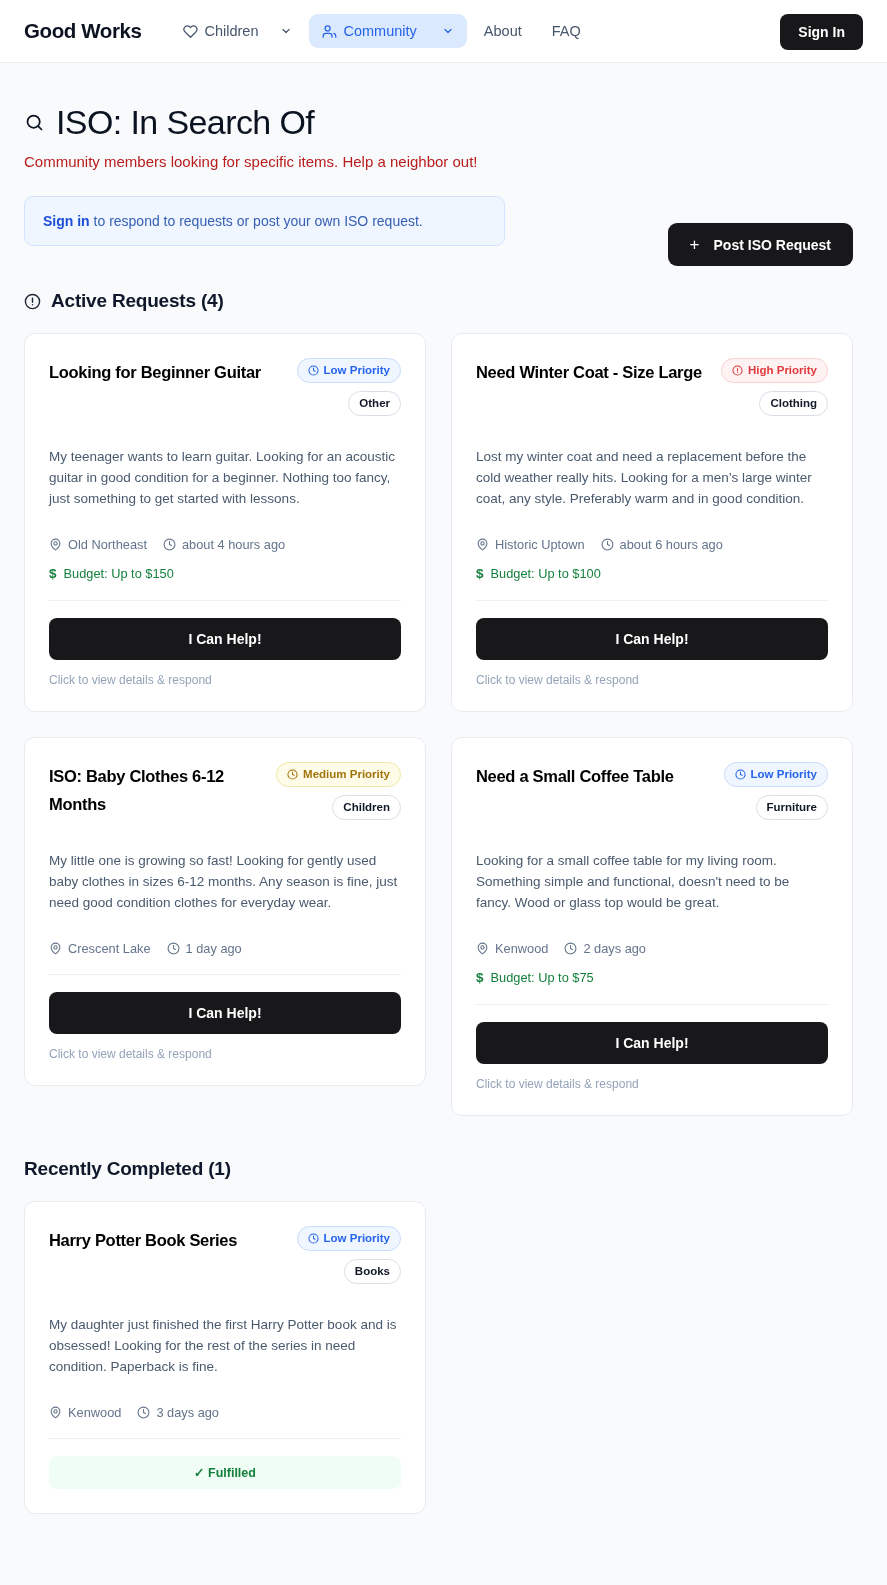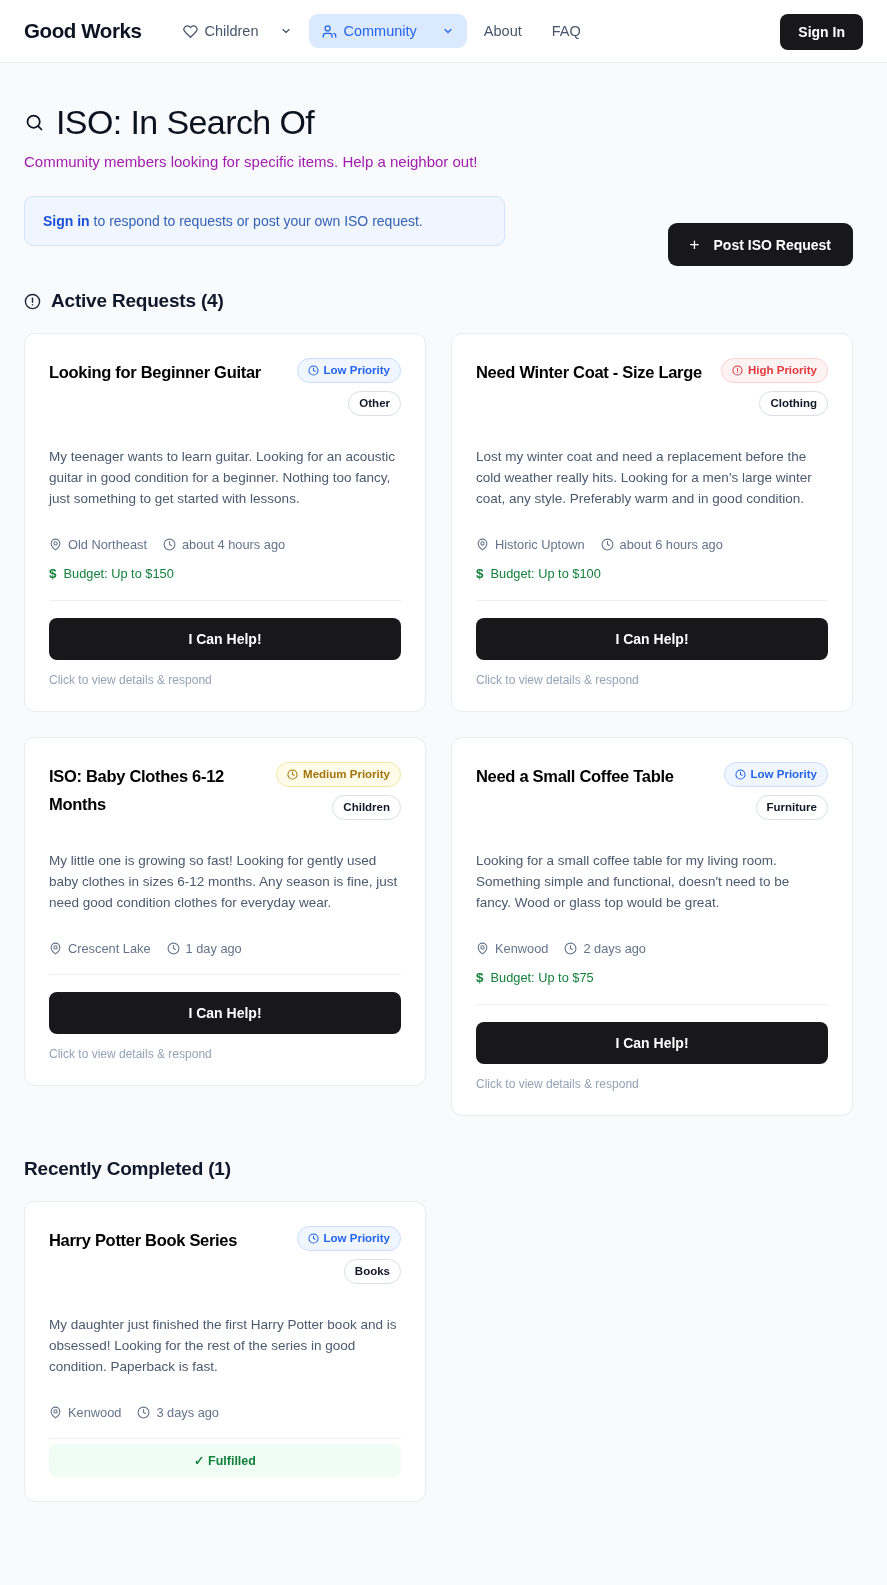--- a/index.html
+++ b/index.html
@@ -68,21 +68,21 @@
   .page-title-row { display: flex; align-items: center; gap: 11px; }
   .page-title {
     font-size: 34px;
     font-weight: 400;
     letter-spacing: -0.6px;
     color: #0b1220;
   }
   .page-sub {
     margin-top: 11px;
     font-size: 15px;
-    color: #a21caf;
+    color: #b91c1c;
   }
 
   .post-btn {
     position: absolute;
     right: 34px;
     top: 160px;
     background: #18181b;
     color: #fff;
     border: none;
     border-radius: 9px;
@@ -211,21 +211,21 @@
     font-family: "Liberation Sans", sans-serif;
   }
   .help-hint {
     margin-top: 13px;
     text-align: left;
     font-size: 12px;
     color: #94a3b8;
   }
 
   .fulfilled {
-    margin-top: 5px;
+    margin-top: 17px;
     width: 100%;
     background: #f0fdf4;
     border-radius: 8px;
     padding: 9px 0;
     text-align: center;
     font-size: 12.5px;
     font-weight: 700;
     color: #15803d;
   }
 
@@ -538,21 +538,21 @@
               <svg width="11" height="11" viewBox="0 0 24 24" fill="none" stroke="#2563eb" stroke-width="2.2" stroke-linecap="round" stroke-linejoin="round">
                   <circle cx="12" cy="12" r="10"></circle>
                   <polyline points="12 6.5 12 12 15.6 13.8"></polyline>
                 </svg>
             </span>
             <span>Low Priority</span>
           </span>
           <span class="pill cat">Books</span>
         </div>
       </div>
-      <div class="card-desc">My daughter just finished the first Harry Potter book and is obsessed! Looking for the rest of the series in good condition. Paperback is fast.</div>
+      <div class="card-desc">My daughter just finished the first Harry Potter book and is obsessed! Looking for the rest of the series in need condition. Paperback is fine.</div>
       <div class="meta-row">
         <span class="meta">
           <span>
             <svg width="13" height="13" viewBox="0 0 24 24" fill="none" stroke="#64748b" stroke-width="2" stroke-linecap="round" stroke-linejoin="round">
                 <path d="M20 10c0 6-8 12-8 12s-8-6-8-12a8 8 0 0 1 16 0z"></path>
                 <circle cx="12" cy="10" r="3"></circle>
               </svg>
           </span>
           <span>Kenwood</span>
         </span>

